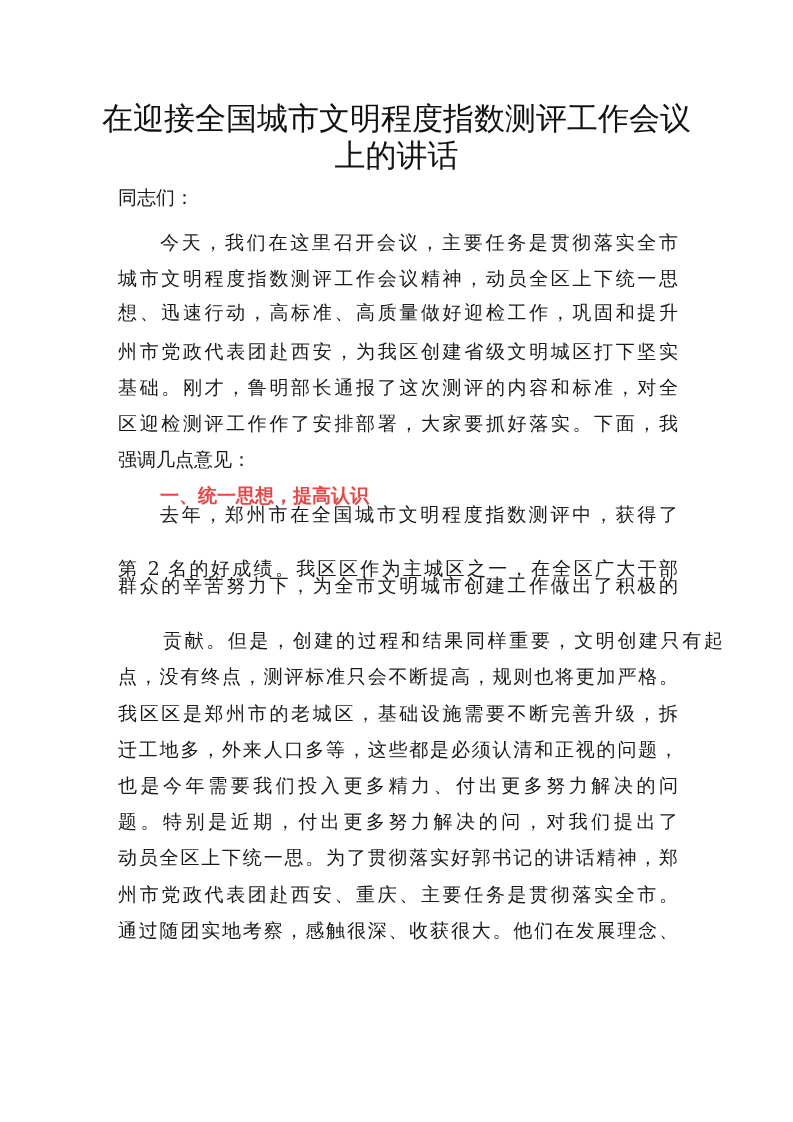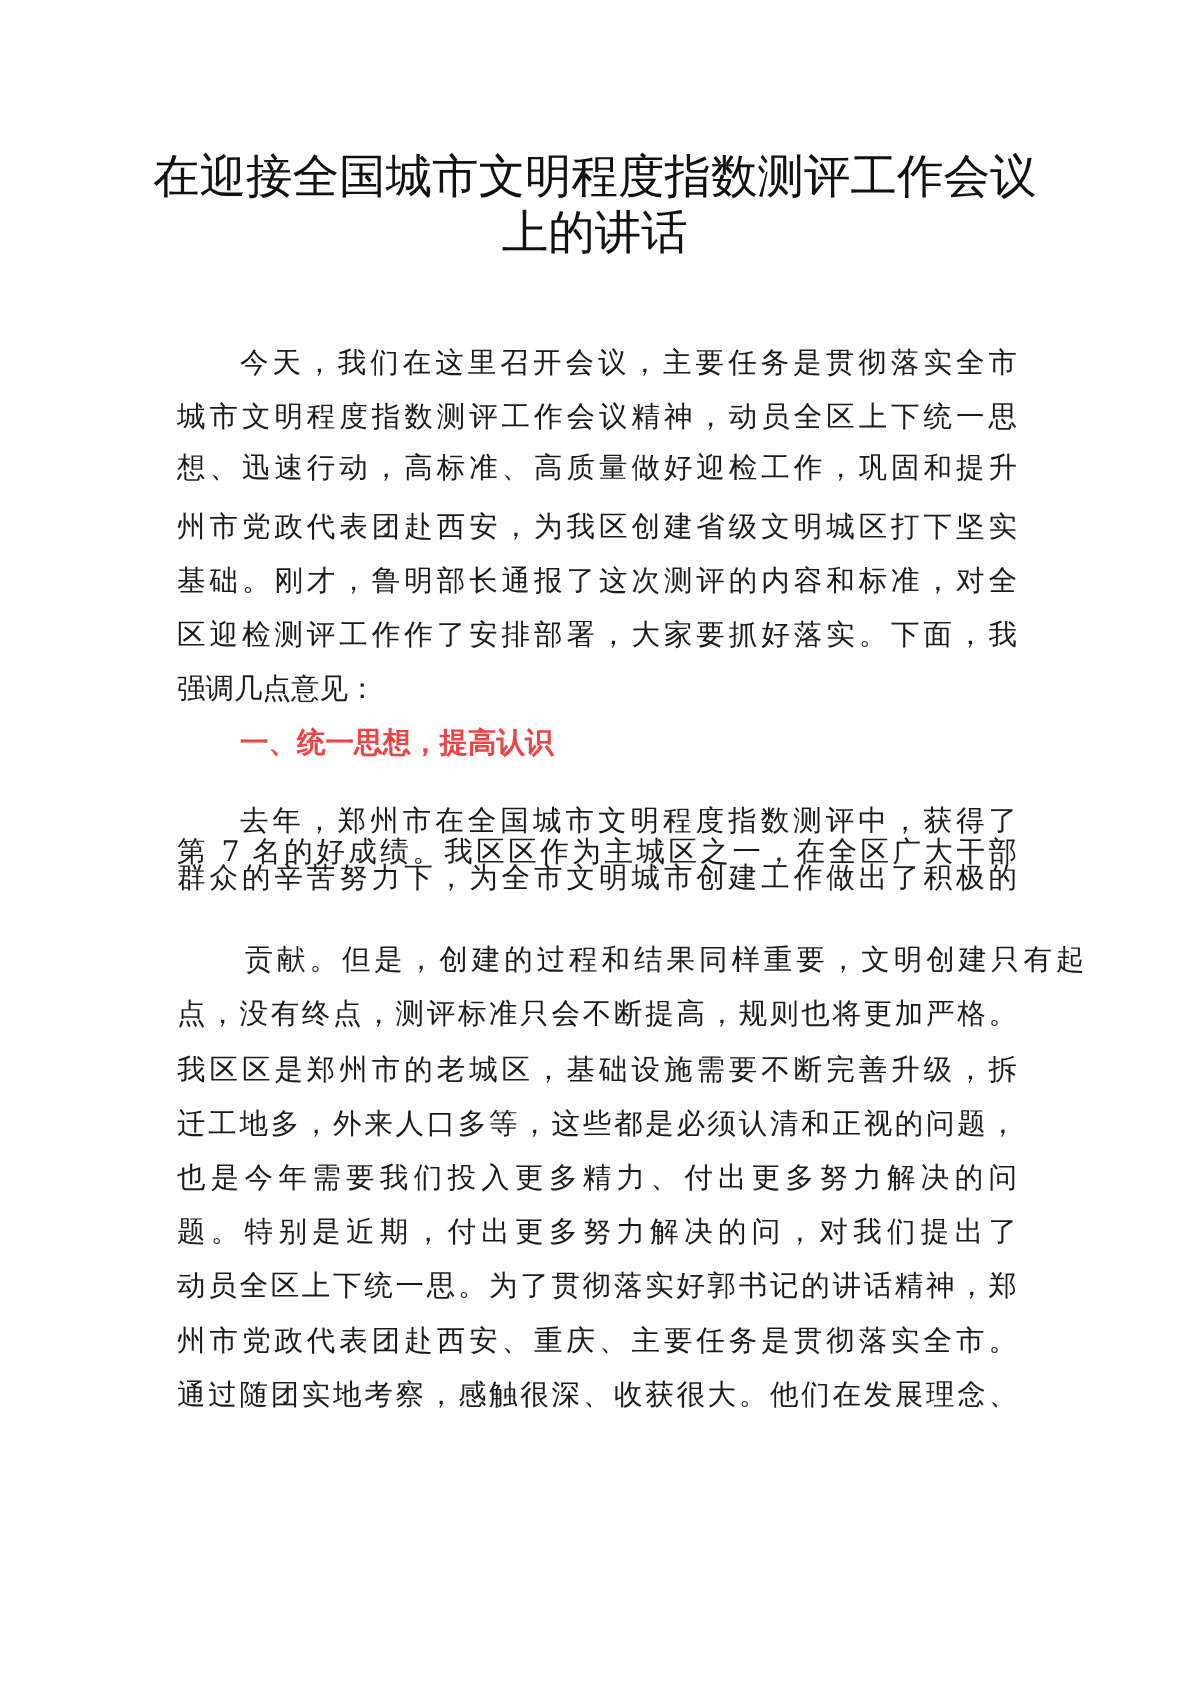--- a/index.html
+++ b/index.html
@@ -13,32 +13,33 @@
   </style>
 </head>
 <body>
 
 <div class="page">
   <div class="title">
     <div>在迎接全国城市文明程度指数测评工作会议</div>
     <div>上的讲话</div>
   </div>
 
+  <div class="line nojust" style="top:185px;">同志们：</div>
 
   <div id="body-lines">
       <div class="line indent" style="top: 230px;">今天，我们在这里召开会议，主要任务是贯彻落实全市</div>
       <div class="line" style="top: 266.2px;">城市文明程度指数测评工作会议精神，动员全区上下统一思</div>
       <div class="line" style="top: 300px;">想、迅速行动，高标准、高质量做好迎检工作，巩固和提升</div>
       <div class="line" style="top: 338.6px;">州市党政代表团赴西安，为我区创建省级文明城区打下坚实</div>
       <div class="line" style="top: 374.8px;">基础。刚才，鲁明部长通报了这次测评的内容和标准，对全</div>
       <div class="line" style="top: 411px;">区迎检测评工作作了安排部署，大家要抓好落实。下面，我</div>
       <div class="line nojust" style="top: 447.2px;">强调几点意见：</div>
       <div class="line indent heading nojust" style="top: 483.4px;">一、统一思想，提高认识</div>
-      <div class="line indent" style="top: 535px;">去年，郑州市在全国城市文明程度指数测评中，获得了</div>
-      <div class="line" style="top: 555.8px;">第 7 名的好成绩。我区区作为主城区之一，在全区广大干部</div>
+      <div class="line indent" style="top: 502px;">去年，郑州市在全国城市文明程度指数测评中，获得了</div>
+      <div class="line" style="top: 555.8px;">第 2 名的好成绩。我区区作为主城区之一，在全区广大干部</div>
       <div class="line" style="top: 573px;">群众的辛苦努力下，为全市文明城市创建工作做出了积极的</div>
       <div class="line" style="top: 628.2px; margin-left: 45px;">贡献。但是，创建的过程和结果同样重要，文明创建只有起</div>
       <div class="line" style="top: 664.4px;">点，没有终点，测评标准只会不断提高，规则也将更加严格。</div>
       <div class="line" style="top: 700.6px;">我区区是郑州市的老城区，基础设施需要不断完善升级，拆</div>
       <div class="line" style="top: 736.8px;">迁工地多，外来人口多等，这些都是必须认清和正视的问题，</div>
       <div class="line" style="top: 773px;">也是今年需要我们投入更多精力、付出更多努力解决的问</div>
       <div class="line" style="top: 809.2px;">题。特别是近期，付出更多努力解决的问，对我们提出了</div>
       <div class="line" style="top: 845.4px;">动员全区上下统一思。为了贯彻落实好郭书记的讲话精神，郑</div>
       <div class="line" style="top: 881.6px;">州市党政代表团赴西安、重庆、主要任务是贯彻落实全市。</div>
       <div class="line" style="top: 917.8px;">通过随团实地考察，感触很深、收获很大。他们在发展理念、</div>

